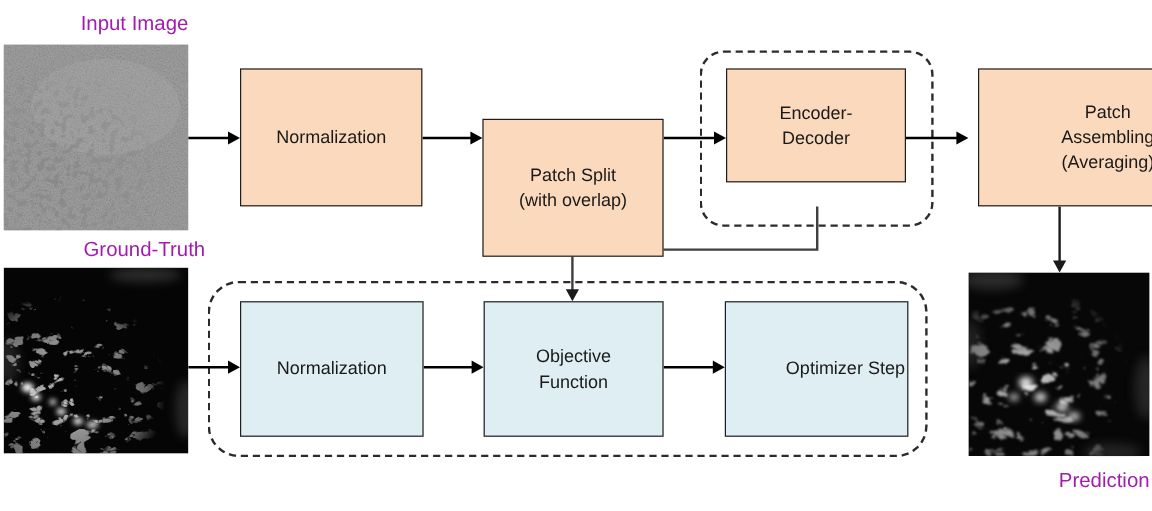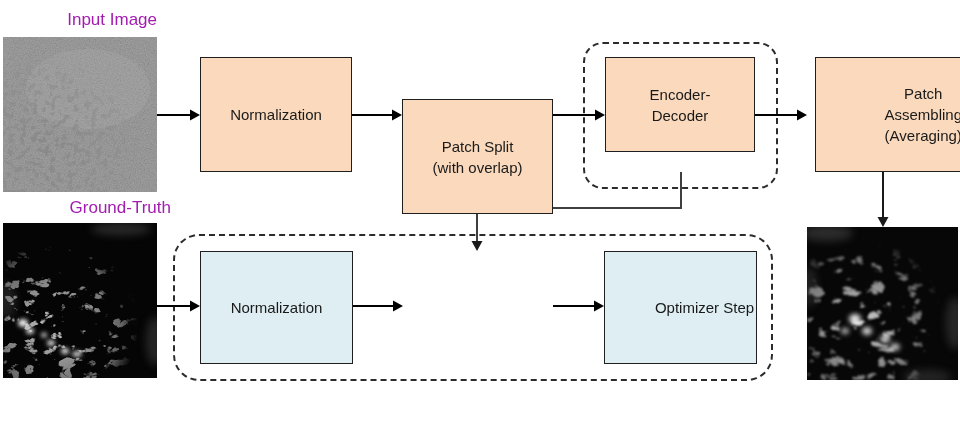--- a/index.html
+++ b/index.html
@@ -194,20 +194,25 @@
   </div>
   <div class="box process" style="left:815px;top:57px;width:148px;height:115px;justify-content:flex-end;">
     <span>Patch
 Assembling
 (Averaging)</span>
   </div>
 
   <div class="box training" style="left:200px;top:251px;width:153px;height:113px;">
     <span>Normalization</span>
   </div>
+  <div class="box training" style="left:403px;top:251px;width:150px;height:113px;">
+    <span>Objective
+Function</span>
+  </div>
   <div class="box training" style="left:604px;top:251px;width:153px;height:113px;padding-left:48px;">
     <span>Optimizer Step</span>
   </div>
 
   <div class="caption" style="left:3px;top:10px;width:154px;">Input Image</div>
   <div class="caption" style="left:17px;top:198px;width:154px;">Ground-Truth</div>
+  <div class="caption" style="left:807px;top:391px;width:151px;">Prediction</div>
 
 </div>
 
 </body></html>

